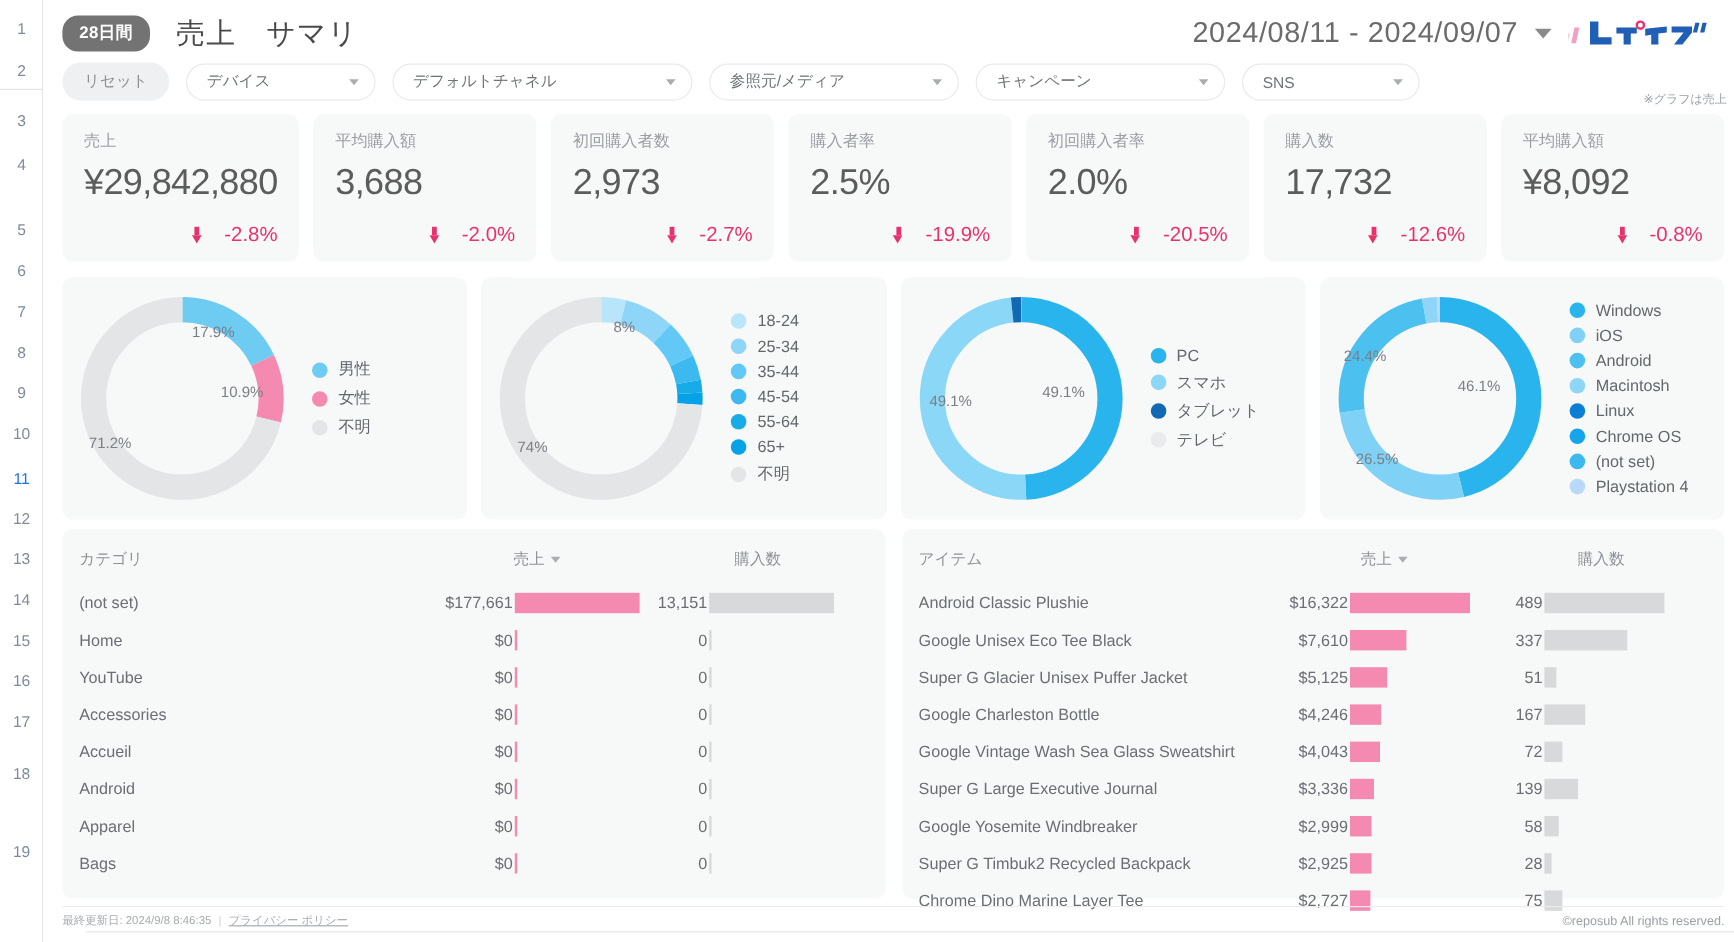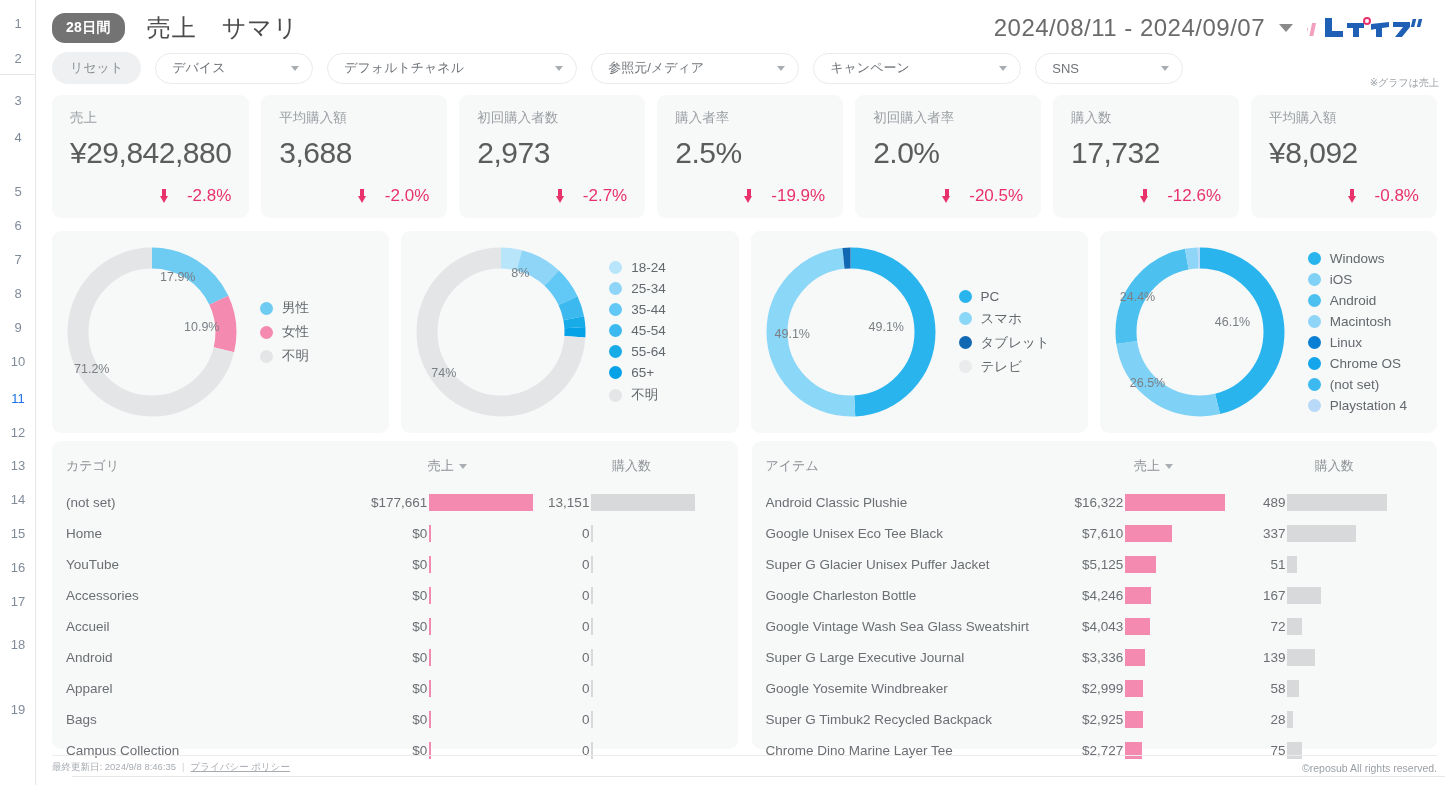--- a/index.html
+++ b/index.html
@@ -609,35 +609,20 @@
                     <span class="mbar bar-pink" style="width:1.5px"></span>
                   </div>
                 </td>
                 <td>
                   <div class="metric">
                     <span class="mval" style="width:50px">0</span>
                     <span class="mbar bar-gray" style="width:1.5px"></span>
                   </div>
                 </td>
               </tr>
-              <tr>
-                <td class="name">Campus Collection</td>
-                <td>
-                  <div class="metric">
-                    <span class="mval" style="width:72px">$0</span>
-                    <span class="mbar bar-pink" style="width:1.5px"></span>
-                  </div>
-                </td>
-                <td>
-                  <div class="metric">
-                    <span class="mval" style="width:50px">0</span>
-                    <span class="mbar bar-gray" style="width:1.5px"></span>
-                  </div>
-                </td>
-              </tr>
             </tbody>
         </table>
       </div>
 
       <div class="table-card">
         <table class="tbl-right">
           <colgroup>
               <col class="c1">
               <col class="c2">
               <col class="c3">

